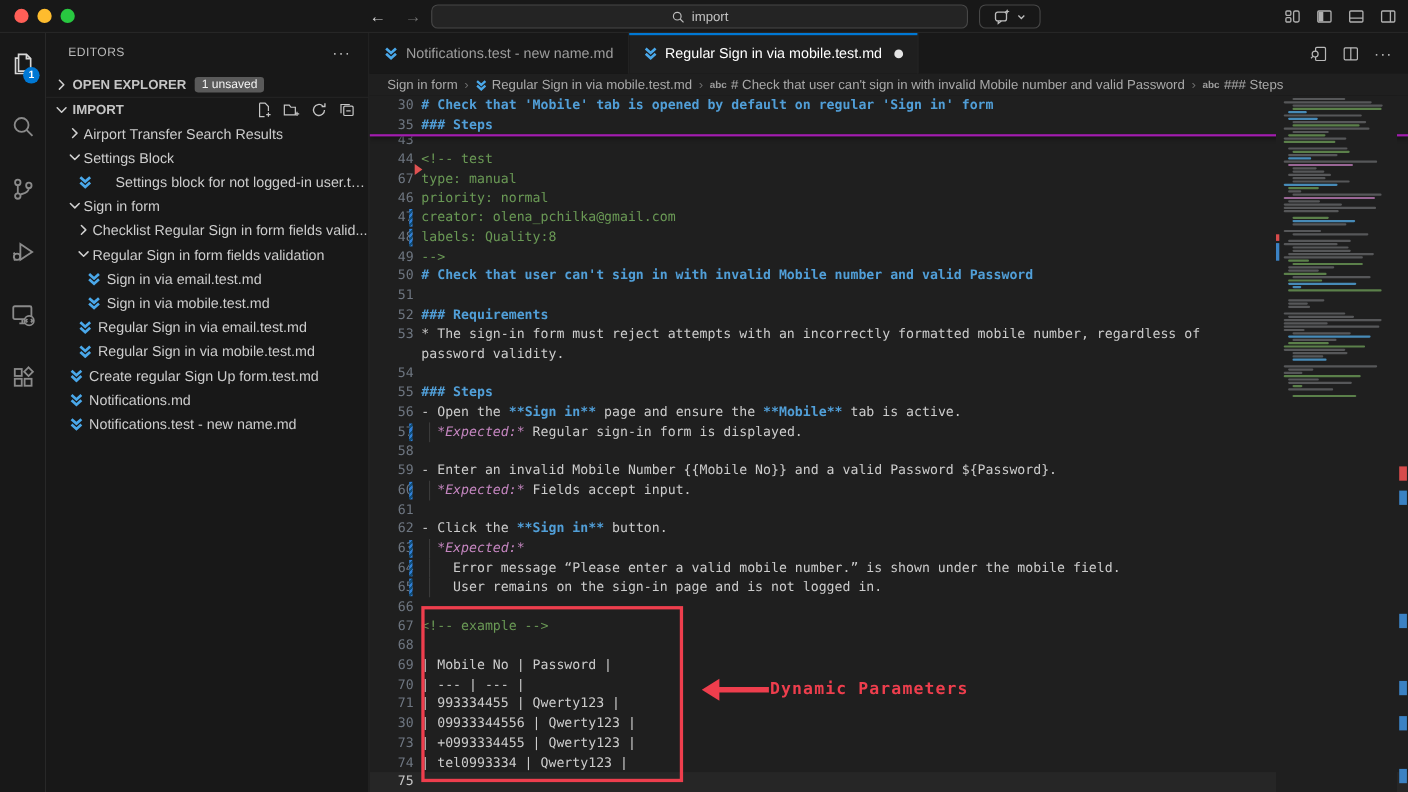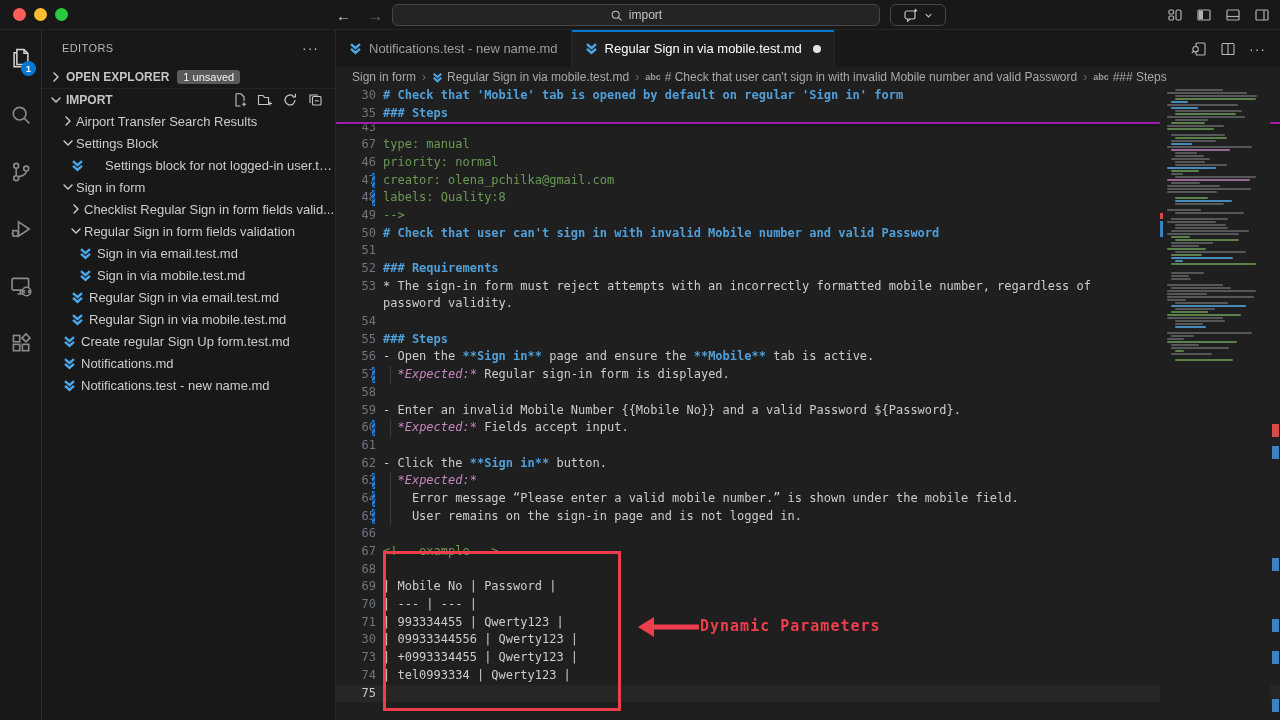--- a/index.html
+++ b/index.html
@@ -465,20 +465,21 @@
           <span class="bc-sep">›</span>
           <span class="bc-item">
             <span class="bc-abc">abc</span>
             <span>### Steps</span>
           </span>
         </div>
 
       <div class="editor-content codefont">
         <div id="code-lines">
             <div class="line"><span class="gut">43</span><span class="txt"></span></div>
+            <div class="line"><span class="gut">44<span class="flag"></span></span><span class="txt"><span class="s-c">&lt;!-- test</span></span></div>
             <div class="line"><span class="gut">67</span><span class="txt"><span class="s-c">type: manual</span></span></div>
             <div class="line"><span class="gut">46</span><span class="txt"><span class="s-c">priority: normal</span></span></div>
             <div class="line"><span class="gut">47<span class="mod"></span></span><span class="txt"><span class="s-c">creator: olena_pchilka@gmail.com</span></span></div>
             <div class="line"><span class="gut">48<span class="mod"></span></span><span class="txt"><span class="s-c">labels: Quality:8</span></span></div>
             <div class="line"><span class="gut">49</span><span class="txt"><span class="s-c">--&gt;</span></span></div>
             <div class="line"><span class="gut">50</span><span class="txt"><span class="s-h"># Check that user can't sign in with invalid Mobile number and valid Password</span></span></div>
             <div class="line"><span class="gut">51</span><span class="txt"></span></div>
             <div class="line"><span class="gut">52</span><span class="txt"><span class="s-h">### Requirements</span></span></div>
             <div class="line"><span class="gut">53</span><span class="txt"><span class="s-p">* The sign-in form must reject attempts with an incorrectly formatted mobile number, regardless of</span></span></div>
             <div class="line"><span class="gut"></span><span class="txt"><span class="s-p">password validity.</span></span></div>

